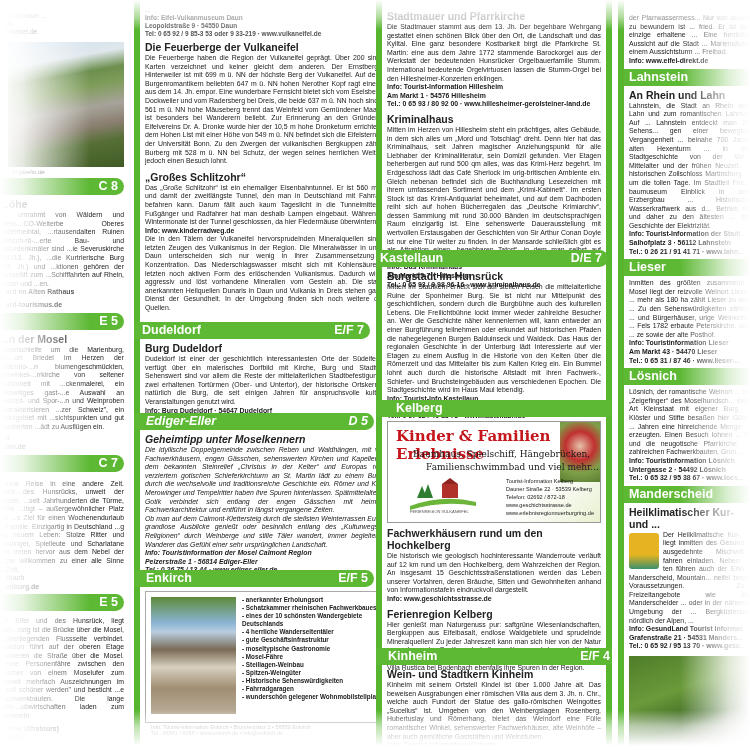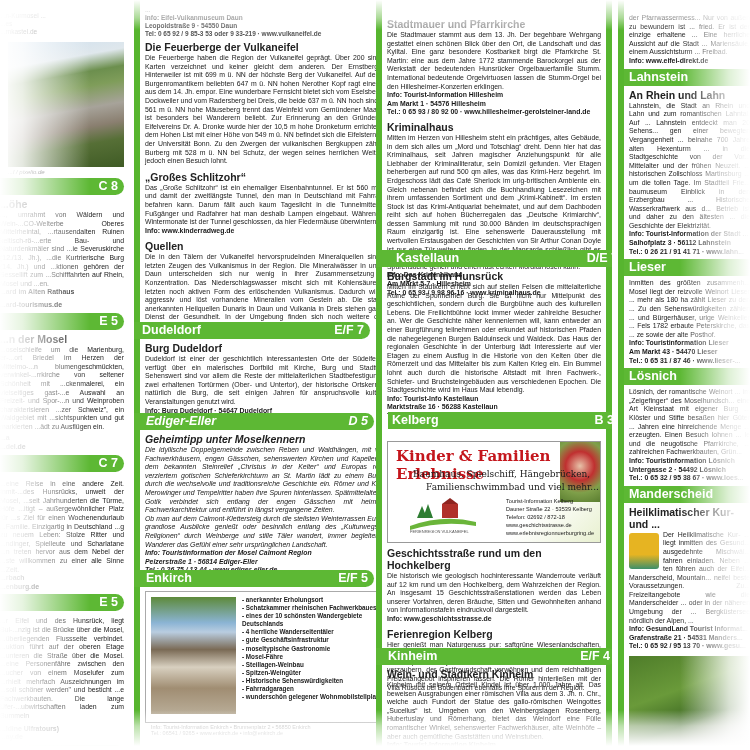--- a/index.html
+++ b/index.html
@@ -98,21 +98,20 @@
         <div style="color:#aaa;">...</div>
         <div>Info: Eifel-Vulkanmuseum Daun</div>
         <div>Leopoldstraße 9 · 54550 Daun</div>
         <div>Tel: 0 65 92 / 9 85-3 53 oder 9 33-219 · www.vulkaneifel.de</div>
       </div>
       <h3>Die Feuerberge der Vulkaneifel</h3>
       <p>Die Feuerberge haben die Region der Vulkaneifel geprägt. Über 200 sind auf Karten verzeichnet und keiner gleicht dem anderen. Der Ernstberg bei Hinterweiler ist mit 699 m ü. NN der höchste Berg der Vulkaneifel. Auf dem bei Burgenromantikern beliebten 647 m ü. NN hohen Nerother Kopf ragt eine Burg aus dem 14. Jh. empor. Eine wunderbare Fernsicht bietet sich vom Eselsberg bei Dockweiler und vom Radersberg bei Dreis, die beide 637 m ü. NN hoch sind. Der 561 m ü. NN hohe Mäuseberg trennt das Weinfeld vom Gemündener Maar und ist besonders bei Wanderern beliebt. Zur Erinnerung an den Gründer des Eifelvereins Dr. A. Dronke wurde hier der 10,5 m hohe Dronketurm errichtet. Auf dem Hohen List mit einer Höhe von 549 m ü. NN befindet sich die Eifelsternwarte der Universität Bonn. Zu den Zwergen der vulkanischen Bergkuppen zählt der Burberg mit 528 m ü. NN bei Schutz, der wegen seines herrlichen Weitblicks jedoch einen Besuch lohnt.</p>
       <h3 style="margin-top:5px;">„Großes Schlitzohr“</h3>
       <p>Das „Große Schlitzohr“ ist ein ehemaliger Eisenbahntunnel. Er ist 560 m lang und damit der zweitlängste Tunnel, den man in Deutschland mit Fahrrädern befahren kann. Darum fällt auch kaum Tageslicht in die Tunnelmitte. Für Fußgänger und Radfahrer hat man deshalb Lampen eingebaut. Während der Wintermonate ist der Tunnel geschlossen, da hier Fledermäuse überwintern.</p>
       <p class="info">Info: www.kinderradweg.de</p>
-      <h3 style="margin-top:5px;">Quellen</h3>
       <p>Die in den Tälern der Vulkaneifel hervorsprudelnden Mineralquellen sind die letzten Zeugen des Vulkanismus in der Region. Die Mineralwässer in und um Daun unterscheiden sich nur wenig in ihrer Zusammensetzung und Konzentration. Das Niederschlagswasser mischt sich mit Kohlensäure, der letzten noch aktiven Form des erlöschenden Vulkanismus. Dadurch wird es aggressiv und löst vorhandene Mineralien vom Gestein ab. Die staatlich anerkannten Heilquellen Dunaris in Daun und Vulkania in Dreis stehen ganz im Dienst der Gesundheit. In der Umgebung finden sich noch weitere offene Quellen.</p>
     </div>
     <div style="position:absolute;top:322px;left:0;right:0;">
       <div class="sec-head" style="margin:0;border-radius:0 9px 9px 0;width:222px;padding-left:8px;text-align:center;">
         <span>Dudeldorf</span>
         <span class="grid">E/F 7</span>
       </div>
       <div style="padding:0 11px;">
         <h3>Burg Dudeldorf</h3>
         <p>Dudeldorf ist einer der geschichtlich interessantesten Orte der Südeifel und verfügt über ein malerisches Dorfbild mit Kirche, Burg und Stadttoren. Sehenswert sind vor allem die Reste der mittelalterlichen Stadtbefestigung mit zwei erhaltenen Tortürmen (Ober- und Untertor), der historische Ortskern und natürlich die Burg, die seit einigen Jahren für anspruchsvolle kulturelle Veranstaltungen genutzt wird.</p>
@@ -161,47 +160,47 @@
             <div>Tel.: 06541 / 9265 • www.enkirch.de • info@enkirch.de</div>
           </div>
         </div>
       </div>
     </div>
   </div>
 
   <div class="col" style="left:376px;width:236px;">
     <div class="col-frame" style="left:0;"></div>
     <div class="col-frame" style="right:0;"></div>
-    <div class="panel" style="left:6px;right:6px;padding:8px 5px;">
+    <div class="panel" style="left:6px;right:6px;padding:0 5px;">
       <h3 style="margin-top:10px;color:#999;">Stadtmauer und Pfarrkirche</h3>
       <p>Die Stadtmauer stammt aus dem 13. Jh. Der begehbare Wehrgang gestattet einen schönen Blick über den Ort, die Landschaft und das Kylltal. Eine ganz besondere Kostbarkeit birgt die Pfarrkirche St. Martin: eine aus dem Jahre 1772 stammende Barockorgel aus der Werkstatt der bedeutenden Hunsrücker Orgelbauerfamilie Stumm. International bedeutende Orgelvirtuosen lassen die Stumm-Orgel bei den Hillesheimer-Konzerten erklingen.</p>
       <p class="info">Info: Tourist-Information Hillesheim</p>
       <p class="info">Am Markt 1 · 54576 Hillesheim</p>
       <p class="info">Tel.: 0 65 93 / 80 92 00 · www.hillesheimer-gerolsteiner-land.de</p>
       <h3 style="margin-top:4px;">Kriminalhaus</h3>
       <p>Mitten im Herzen von Hillesheim steht ein prächtiges, altes Gebäude, in dem sich alles um „Mord und Totschlag“ dreht. Denn hier hat das Kriminalhaus, seit Jahren magischer Anziehungspunkt für alle Liebhaber der Kriminalliteratur, sein Domizil gefunden. Vier Etagen beherbergen auf rund 500 qm alles, was das Krimi-Herz begehrt. Im Erdgeschoss lädt das Café Sherlock im urig-britischen Ambiente ein. Gleich nebenan befindet sich die Buchhandlung Lesezeichen mit ihrem umfassenden Sortiment und dem „Krimi-Kabinett“. Im ersten Stock ist das Krimi-Antiquariat beheimatet, und auf dem Dachboden reiht sich auf hohen Bücherregalen das „Deutsche Krimiarchiv“, dessen Sammlung mit rund 30.000 Bänden im deutschsprachigen Raum einzigartig ist. Eine sehenswerte Dauerausstellung mit wertvollen Erstausgaben der Geschichten von Sir Arthur Conan Doyle ist nur eine Tür weiter zu finden. In der Mansarde schließlich gibt es als Attraktion einen „begehbaren Tatort“, in dem man selbst auf Spurensuche gehen und einen fast echten Mordfall lösen kann.</p>
       <p class="info">Info: Das Kriminalhaus</p>
       <p class="info">Am Markt 5-7 · Hillesheim</p>
       <p class="info">Tel.: 0 65 93 / 9 98 96-16 · www.kriminalhaus.de</p>
     </div>
     <div style="position:absolute;top:250px;left:0;right:0;">
-      <div class="sec-head" style="margin:0;width:222px;padding-left:20px;">
+      <div class="sec-head" style="margin:0;width:222px;padding-left:4px;">
         <span>Kastellaun</span>
         <span class="grid">D/E 7</span>
       </div>
       <div style="padding:0 11px;">
         <h3>Burgstadt im Hunsrück</h3>
         <p>Mitten im Stadtkern erhebt sich auf steilen Felsen die mittelalterliche Ruine der Sponheimer Burg. Sie ist nicht nur Mittelpunkt des geschichtlichen, sondern durch die Burgbühne auch des kulturellen Lebens. Die Freilichtbühne lockt immer wieder zahlreiche Besucher an. Wer die Geschichte näher kennenlernen will, kann entweder an einer Burgführung teilnehmen oder erkundet auf historischen Pfaden die nahegelegenen Burgen Balduinseck und Waldeck. Das Haus der regionalen Geschichte in der Unterburg lädt Interessierte auf vier Etagen zu einem Ausflug in die Historie von den Kelten über die Römerzeit und das Mittelalter bis zum Kalten Krieg ein. Ein Bummel lohnt auch durch die historische Altstadt mit ihren Fachwerk-, Schiefer- und Bruchsteingebäuden aus verschiedenen Epochen. Die Stadtgeschichte wird im Haus Maul lebendig.</p>
         <p class="info">Info: Tourist-Info Kastellaun</p>
         <p class="info">Marktstraße 16 · 56288 Kastellaun</p>
         <p class="info">Tel.: 0 67 62 / 40 18 73 · www.kastellaun.de</p>
       </div>
     </div>
     <div style="position:absolute;top:400px;left:0;right:0;">
-      <div class="sec-head" style="margin:12px;width:222px;padding-left:4px;">
+      <div class="sec-head" style="margin:0;width:222px;padding-left:20px;flex-direction:column;">
         <span>Kelberg</span>
         <span class="grid">B 3</span>
       </div>
       <div style="padding:0 11px;">
         <div class="ad-box">
           <div class="ad-photo"></div>
           <div class="ad-title">Kinder &amp; Familien Erlebnisse</div>
           <div class="ad-sub1">Baumhaus, Spielschiff, Hängebrücken,</div>
           <div class="ad-sub2">Familienschwimmbad und viel mehr...</div>
           <svg class="ad-logo" viewBox="0 0 70 38">
@@ -213,21 +212,21 @@
             <text x="2" y="37" font-size="4" fill="#555" font-family="Liberation Sans, sans-serif">FERIENREGION VULKANEIFEL</text>
           </svg>
           <div class="ad-contact">
             <div>Tourist-Information Kelberg</div>
             <div>Dauner Straße 22 · 53539 Kelberg</div>
             <div>Telefon: 02692 / 872-18</div>
             <div>www.geschichtsstrasse.de</div>
             <div>www.erlebnisregionnuerburgring.de</div>
           </div>
         </div>
-        <h3>Geschichtsstraße rund um den Hochkelberg</h3>
+        <h3>Fachwerkhäusern rund um den Hochkelberg</h3>
         <p>Die historisch wie geologisch hochinteressante Wanderroute verläuft auf 12 km rund um den Hochkelberg, dem Wahrzeichen der Region. An insgesamt 15 Geschichtsstraßenstationen werden das Leben unserer Vorfahren, deren Bräuche, Sitten und Gewohnheiten anhand von Informationstafeln eindruckvoll dargestellt.</p>
         <p class="info">Info: www.geschichtsstrasse.de</p>
         <h3 style="margin-top:4px;">Ferienregion Kelberg</h3>
         <p>Hier genießt man Naturgenuss pur: saftgrüne Wiesenlandschaften, Bergkuppen aus Eifelbasalt, endlose Waldgebiete und sprudelnde Mineralquellen! Zu jeder Jahreszeit kann man sich hier von der Natur verzaubern, der Gastfreundschaft verwöhnen und dem reichhaltigen Freizeitangebot inspirieren lassen. Die Römer hinterließen mit der Villa Rustica bei Bodenbach ebenfalls ihre Spuren in der Region.</p>
       </div>
     </div>
     <div style="position:absolute;top:648px;left:0;right:0;">
       <div class="sec-head" style="margin:0;width:222px;padding-left:12px;justify-content:space-between;">
         <span>Kinheim</span>
         <span class="grid">E/F 4</span>

